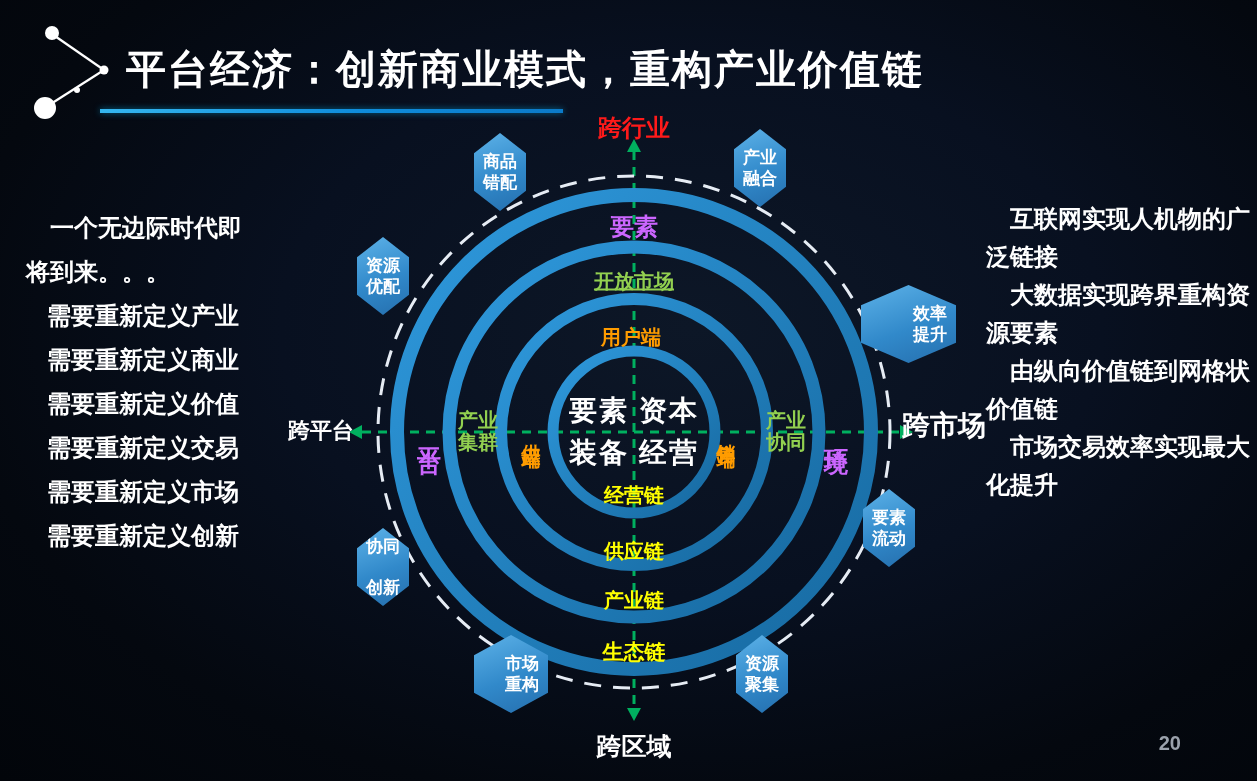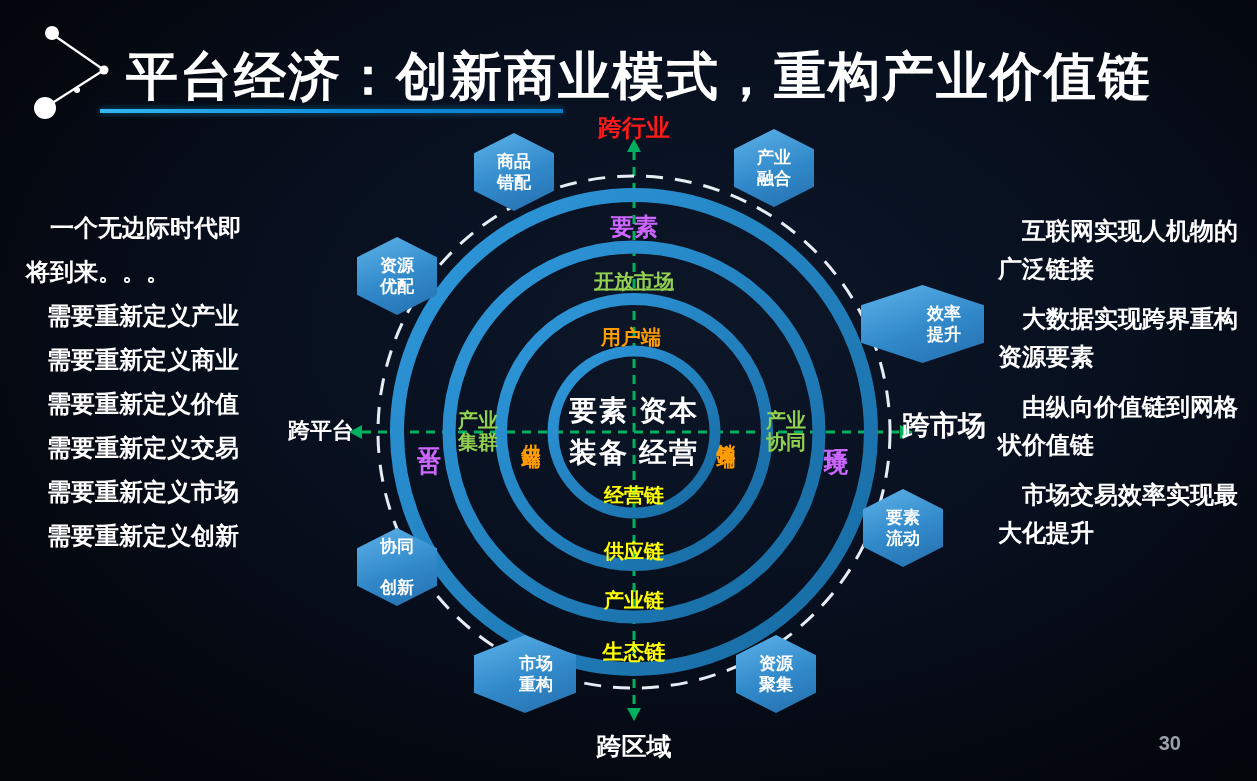--- a/index.html
+++ b/index.html
@@ -4,50 +4,50 @@
 <style>
   html,body { margin:0; padding:0; background:#000; }
   .slide {
     position:relative; width:1257px; height:781px; overflow:hidden;
     background: radial-gradient(ellipse at 55% 42%, #0d1727 0%, #081020 42%, #04080f 75%, #02050a 100%);
     font-family:"Liberation Sans", sans-serif; color:#ffffff;
   }
   svg.layer { position:absolute; left:0; top:0; }
 
   
-  .title { position:absolute; left:126px; top:42px; margin:0; font-size:52px; font-weight:bold; letter-spacing:2px; white-space:nowrap; }
+  .title { position:absolute; left:126px; top:42px; margin:0; font-size:40px; font-weight:bold; letter-spacing:2px; white-space:nowrap; }
   .title-underline { position:absolute; left:100px; top:109px; width:463px; height:4px;
     background:linear-gradient(90deg,#35b6ef 0%, #0f8ddc 55%, #0b7ac8 100%); box-shadow:0 0 6px rgba(0,176,240,.55); }
 
   
   .left-panel { position:absolute; left:26px; top:206px; width:252px; font-size:24px; font-weight:bold; line-height:44px; }
   .lp { white-space:nowrap; }
   .lp.i1 { padding-left:24px; }
   .lp.i2 { padding-left:21px; }
 
   
   .right-panel { position:absolute; left:986px; top:200px; width:268px; font-size:24px; font-weight:bold; line-height:38px; }
-  .right-panel p { margin:12px; text-indent:24px; word-break:break-all; }
+  .right-panel p { margin:0; text-indent:24px; word-break:break-all; }
 
   
   .dlabel { position:absolute; transform:translate(-50%,-50%); font-weight:bold; white-space:nowrap; }
   .v { writing-mode:vertical-rl; text-orientation:upright; letter-spacing:2px; }
   .two { white-space:normal; width:44px; text-align:center; line-height:22px; word-break:break-all; }
   .purple { color:#cc66ff; }
   .green  { color:#92d050; }
   .orange { color:#ff9c00; }
   .yellow { color:#ffff00; }
   .red    { color:#ff1a1a; }
   .white  { color:#ffffff; }
 
   .center-text { position:absolute; left:634px; top:432px; transform:translate(-50%,-50%);
     font-size:28px; font-weight:bold; line-height:42px; text-align:center; letter-spacing:2px; white-space:nowrap; }
 
   
-  .hex { position:absolute; width:80px; height:78px;
+  .hex { position:absolute; width:52px; height:78px;
     clip-path:polygon(50% 0%,100% 26%,100% 74%,50% 100%,0% 74%,0% 26%);
     background:linear-gradient(160deg,#5db2e8 0%, #3189ca 55%, #256fae 100%);
     display:flex; flex-direction:column; align-items:center; justify-content:center;
     font-size:17px; font-weight:bold; line-height:21px; text-align:center; color:#fff; }
 
   .page-num { position:absolute; right:76px; bottom:26px; font-size:20px; color:#9aa1ab; font-weight:bold; }
 </style>
 </head>
 <body>
 
@@ -164,15 +164,15 @@
   </div>
   <div class="hex" style="left:474px; top:635px;padding-left:22px;">
     <span>市场</span>
     <span>重构</span>
   </div>
   <div class="hex" style="left:736px; top:635px;">
     <span>资源</span>
     <span>聚集</span>
   </div>
 
-  <div class="page-num">30</div>
+  <div class="page-num">20</div>
 
 </div>
 
 </body></html>

